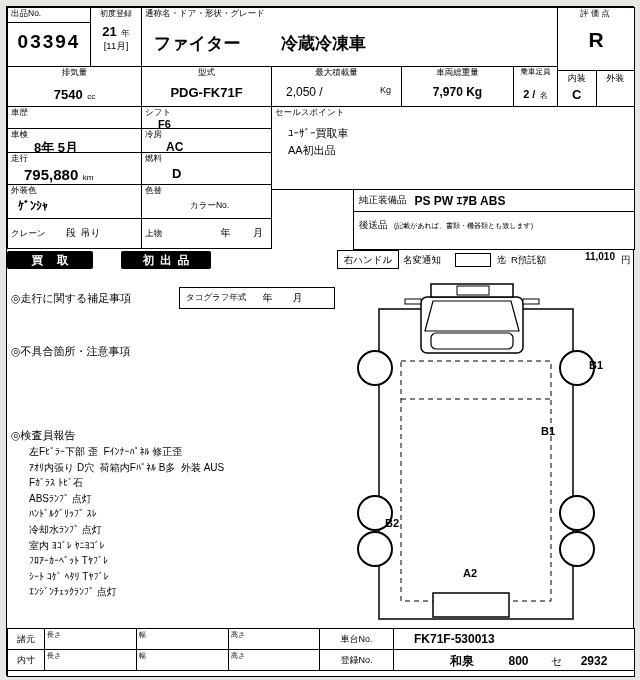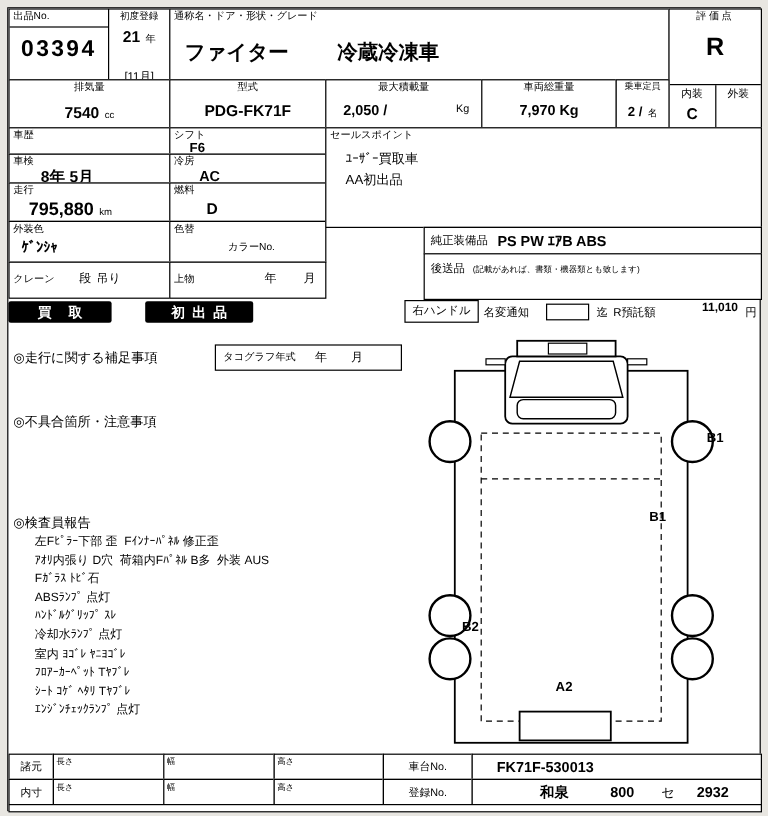--- a/index.html
+++ b/index.html
@@ -28,21 +28,21 @@
     <div class="tag" style="border-bottom:1px solid #000;height:15px">出品No.</div>
     <div class="tc" style="font-size:19px;font-weight:bold;letter-spacing:2px;margin-top:8px">03394</div>
   </div>
 
   <div class="bx" style="left:83px;top:0;width:52px;height:60px">
     <div class="tag tc" style="font-size:8px">初度登録</div>
     <div class="tc" style="margin-top:3px">
       <span style="font-size:13px;font-weight:bold">21</span>
       <span class="unit" style="font-size:8.5px">年</span>
     </div>
-    <div class="tc" style="font-size:9.5px;margin-top:18px">[11月]</div>
+    <div class="tc" style="font-size:9.5px;margin-top:0">[11月]</div>
   </div>
 
   <div class="bx" style="left:134px;top:0;width:417px;height:60px">
     <div class="tag">通称名・ドア・形状・グレード</div>
     <div class="nb" style="left:12px;top:24px">
       <span style="font-size:17px;font-weight:bold">ファイター</span>
       <span style="font-size:17px;font-weight:bold;margin-left:36px">冷蔵冷凍車</span>
     </div>
   </div>
 
@@ -67,21 +67,21 @@
       <span class="unit">cc</span>
     </div>
   </div>
   <div class="bx" style="left:134px;top:59px;width:131px;height:41px">
     <div class="tag tc">型式</div>
     <div class="tc" style="font-size:13px;font-weight:bold;margin-top:6px">PDG-FK71F</div>
   </div>
   <div class="bx" style="left:264px;top:59px;width:131px;height:41px">
     <div class="tag tc">最大積載量</div>
     <div style="display:flex;justify-content:space-between;padding:6px 10px 0 14px">
-      <span style="font-size:12px;font-weight:bold">2,050 /</span>
+      <span style="font-size:12px;font-weight:normal">2,050 /</span>
       <span class="unit" style="font-size:9px">Kg</span>
     </div>
   </div>
   <div class="bx" style="left:394px;top:59px;width:113px;height:41px">
     <div class="tag tc">車両総重量</div>
     <div class="tc" style="font-size:12px;font-weight:bold;margin-top:6px">7,970 Kg</div>
   </div>
   <div class="bx" style="left:506px;top:59px;width:45px;height:41px">
     <div class="tag tc" style="font-size:7.5px;padding:1px 0">乗車定員</div>
     <div class="tc" style="margin-top:6px">

